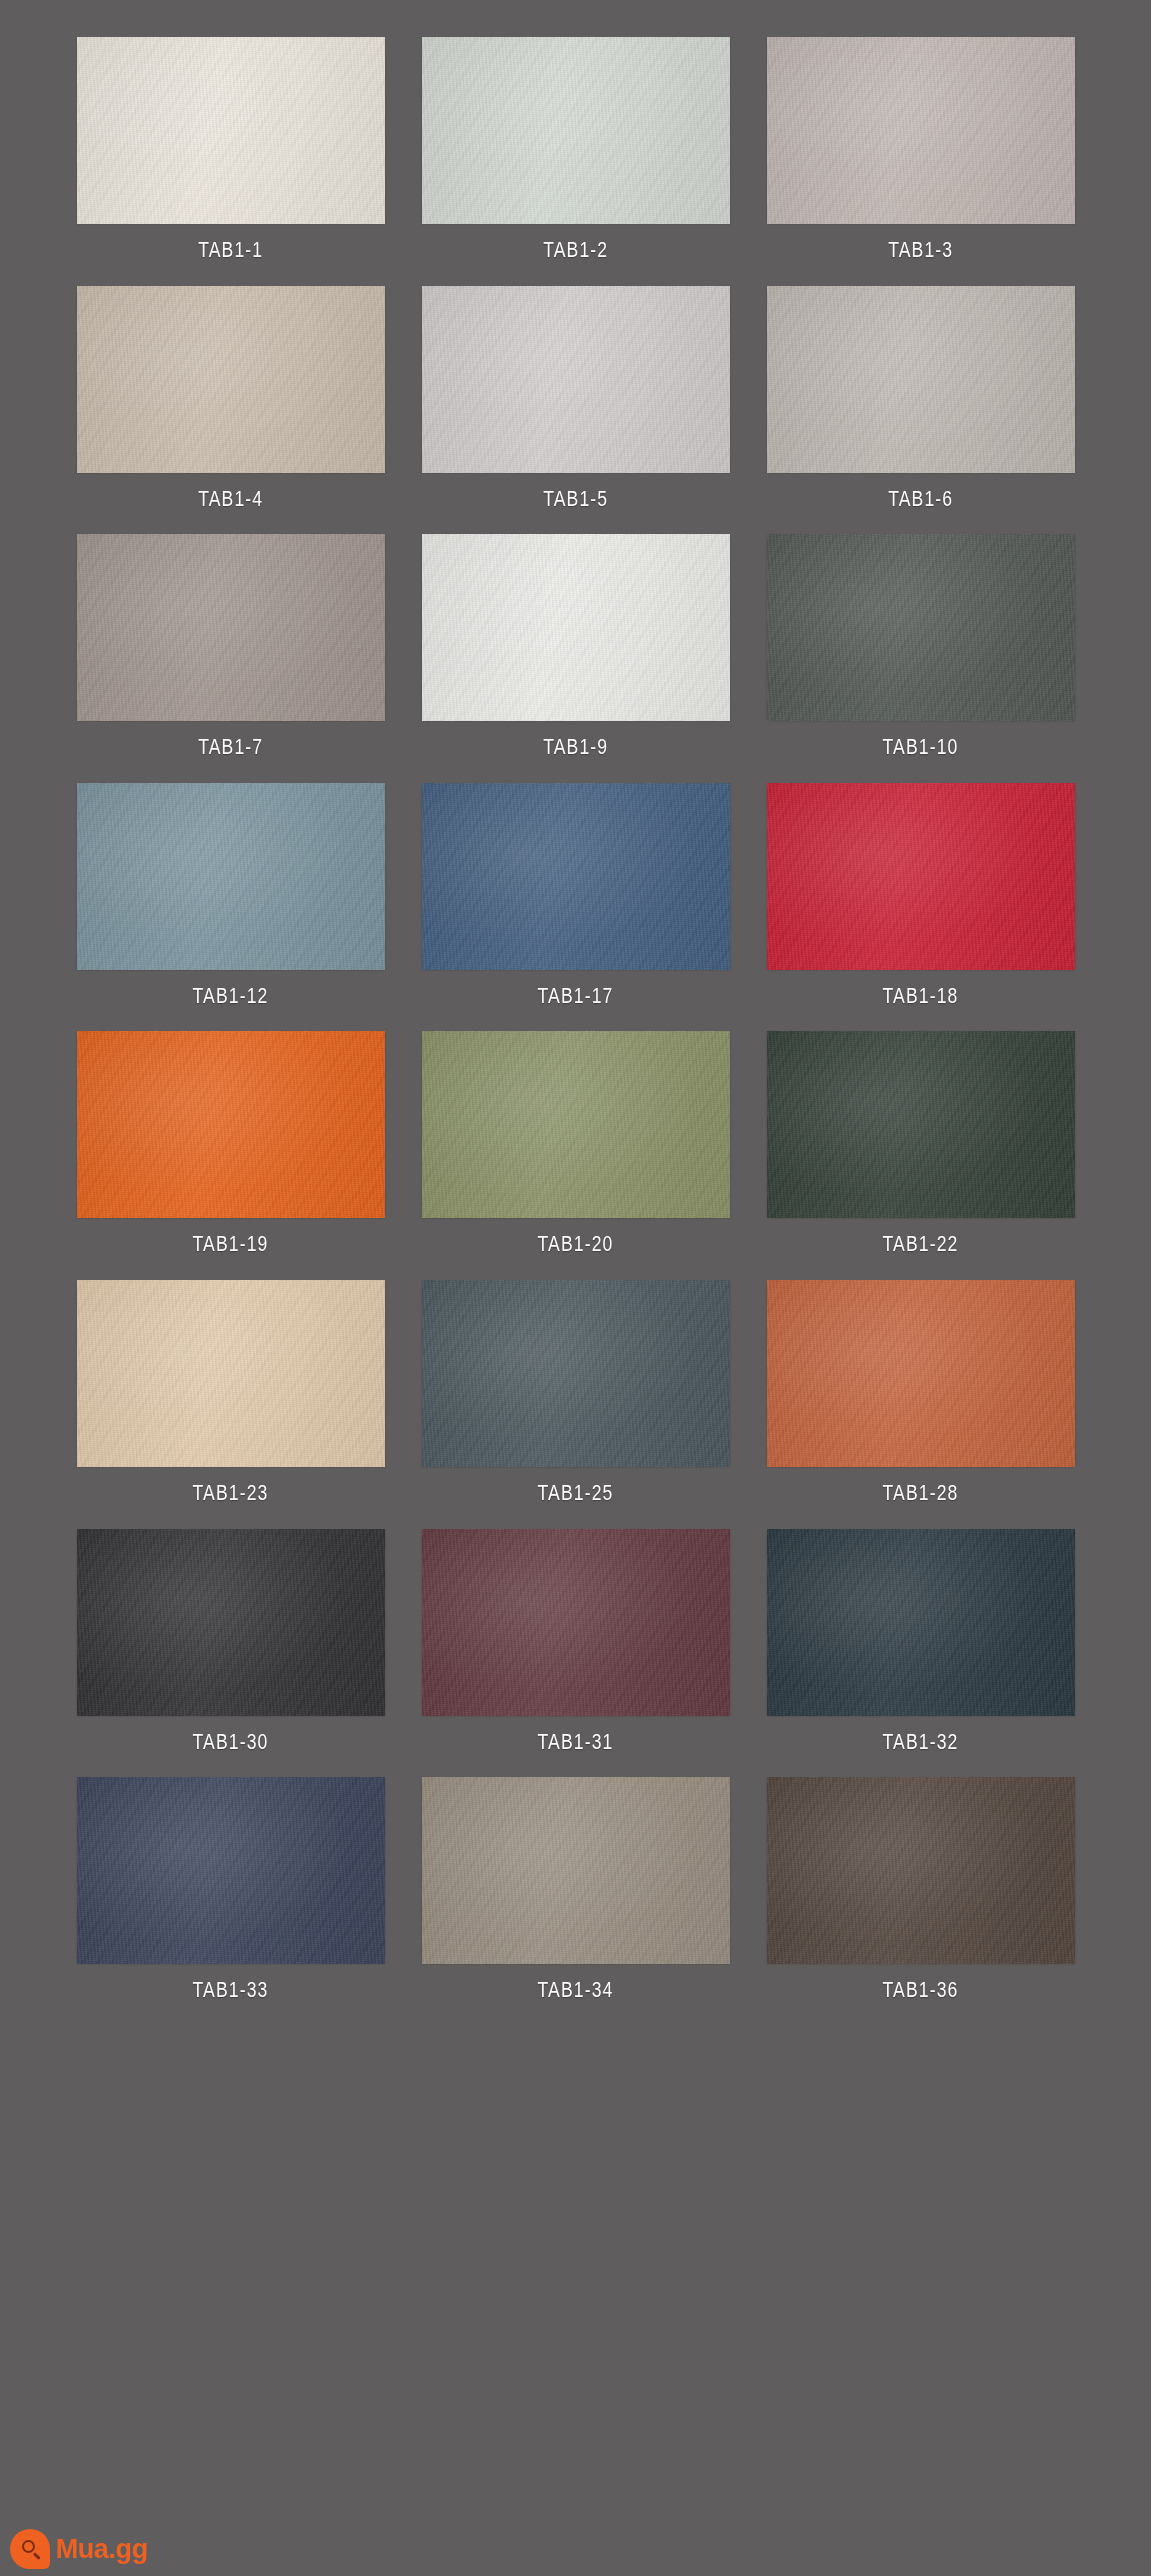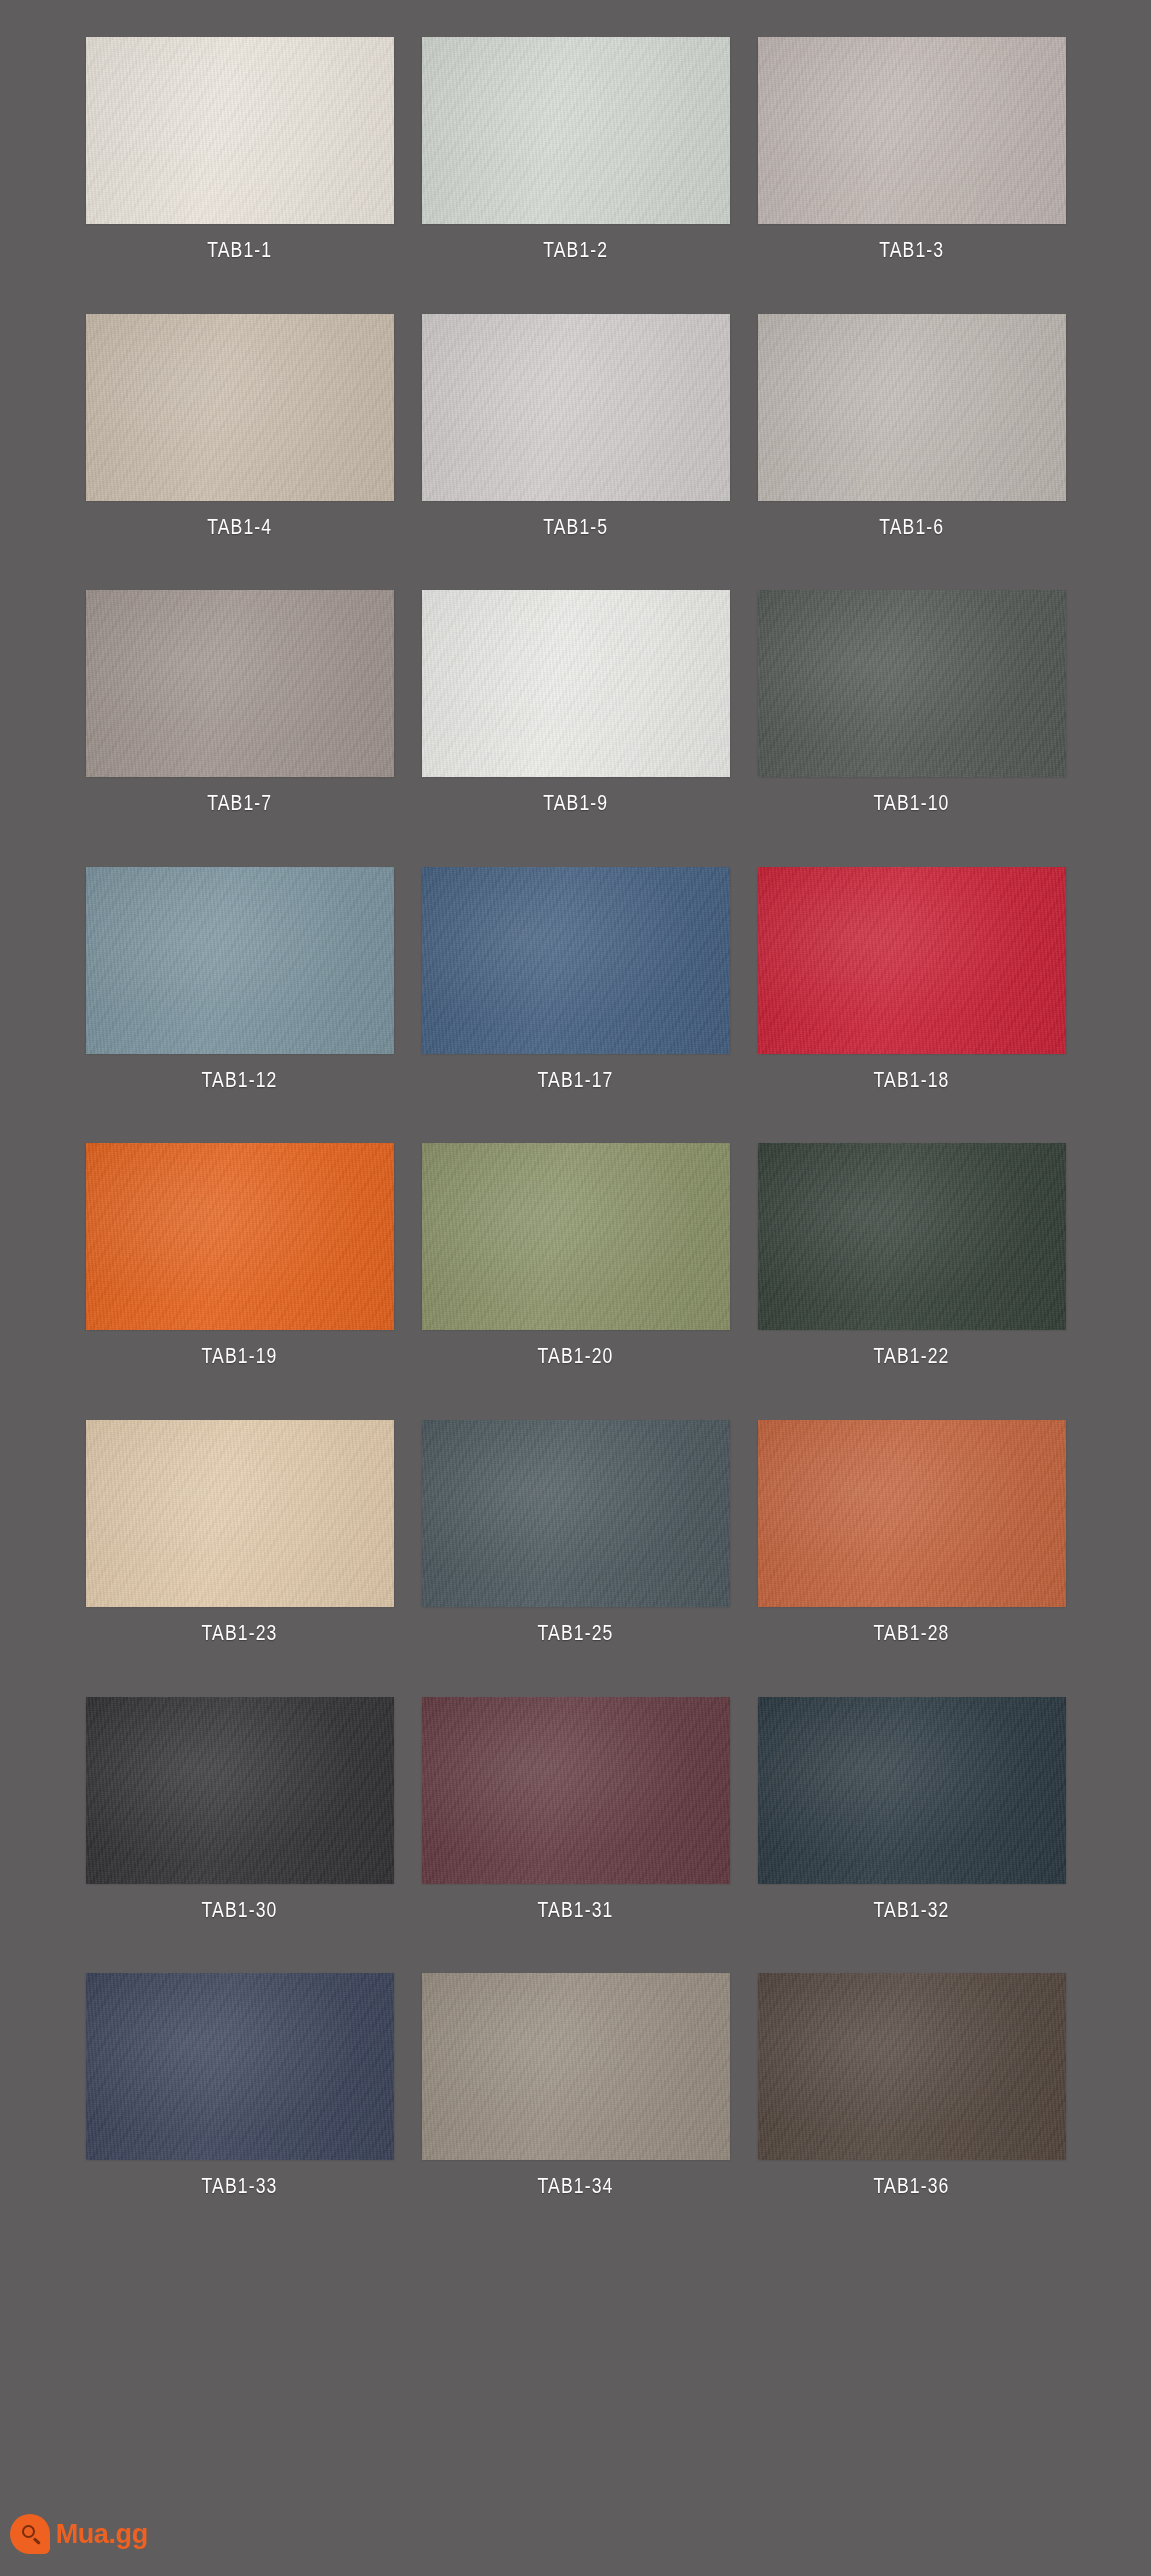--- a/index.html
+++ b/index.html
@@ -17,21 +17,20 @@
     background: #5f5d5d;
     padding: 37px 76px 0 76px;
   }
 
   .swatch-grid {
     display: grid;
     grid-template-columns: repeat(3, 308px);
     column-gap: 37px;
     row-gap: 0;
     justify-content: center;
-    gap: 28px;
   }
 
   .swatch-cell {
     display: flex;
     flex-direction: column;
     align-items: center;
     margin-bottom: 22.6px;
   }
 
   .swatch-chip {
@@ -80,21 +79,21 @@
     transform: scaleX(0.80);
     transform-origin: center;
     white-space: nowrap;
     text-shadow: 0 0.7px 1.4px rgba(0,0,0,0.35);
   }
 
   
   #watermark {
     position: absolute;
     left: 10px;
-    bottom: 22px;
+    bottom: 7px;
     display: flex;
     align-items: center;
     gap: 5.7px;
     opacity: 0.97;
   }
 
   .wm-bubble {
     position: relative;
     width: 40px;
     height: 40px;

